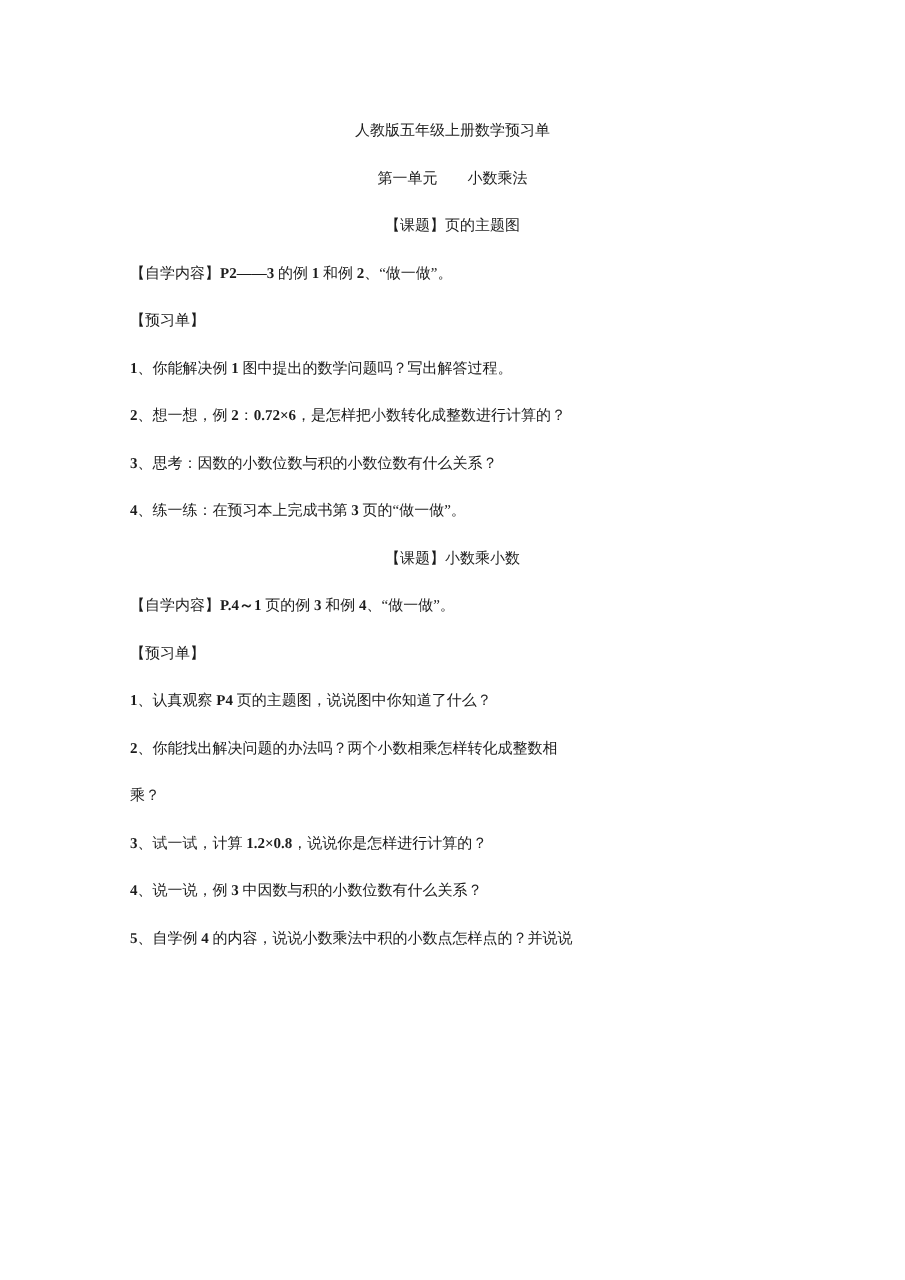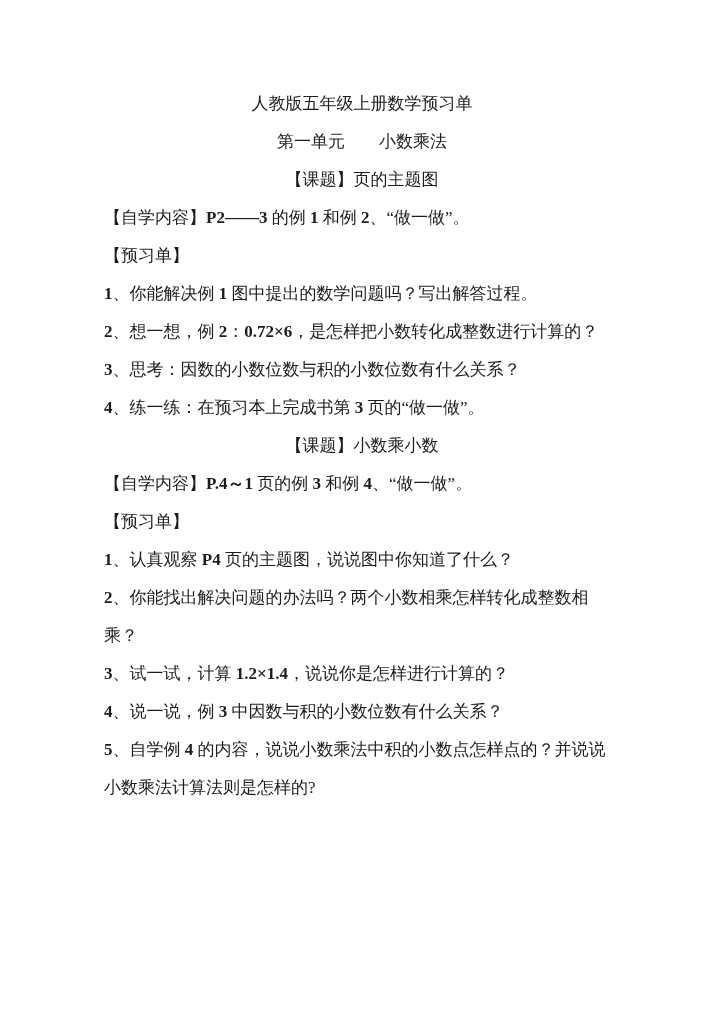--- a/index.html
+++ b/index.html
@@ -12,21 +12,21 @@
   }
   .page {
     box-sizing: border-box;
     width: 724px;
     height: 1024px;
     padding: 85px 104px 0 104px;
     overflow: hidden;
     background: #ffffff;
   }
   .line {
-    font-size: 17px;
+    font-size: 12px;
     line-height: 38px;
     white-space: nowrap;
     text-align: left;
   }
   .line.center { text-align: center; }
   .line b { font-weight: 700; }
 </style>
 </head>
 <body>
 
@@ -39,17 +39,16 @@
     <div class="line"><b>1</b>、你能解决例 <b>1</b> 图中提出的数学问题吗？写出解答过程。</div>
     <div class="line"><b>2</b>、想一想，例 <b>2</b>：<b>0.72×6</b>，是怎样把小数转化成整数进行计算的？</div>
     <div class="line"><b>3</b>、思考：因数的小数位数与积的小数位数有什么关系？</div>
     <div class="line"><b>4</b>、练一练：在预习本上完成书第 <b>3</b> 页的“做一做”。</div>
     <div class="line center">【课题】小数乘小数</div>
     <div class="line">【自学内容】<b>P.4～1</b> 页的例 <b>3</b> 和例 <b>4</b>、“做一做”。</div>
     <div class="line">【预习单】</div>
     <div class="line"><b>1</b>、认真观察 <b>P4</b> 页的主题图，说说图中你知道了什么？</div>
     <div class="line"><b>2</b>、你能找出解决问题的办法吗？两个小数相乘怎样转化成整数相</div>
     <div class="line">乘？</div>
-    <div class="line"><b>3</b>、试一试，计算 <b>1.2×1.4</b>，说说你是怎样进行计算的？</div>
+    <div class="line"><b>3</b>、试一试，计算 <b>1.2×0.8</b>，说说你是怎样进行计算的？</div>
     <div class="line"><b>4</b>、说一说，例 <b>3</b> 中因数与积的小数位数有什么关系？</div>
     <div class="line"><b>5</b>、自学例 <b>4</b> 的内容，说说小数乘法中积的小数点怎样点的？并说说</div>
-    <div class="line">小数乘法计算法则是怎样的?</div>
   </div>
 
 </body></html>

